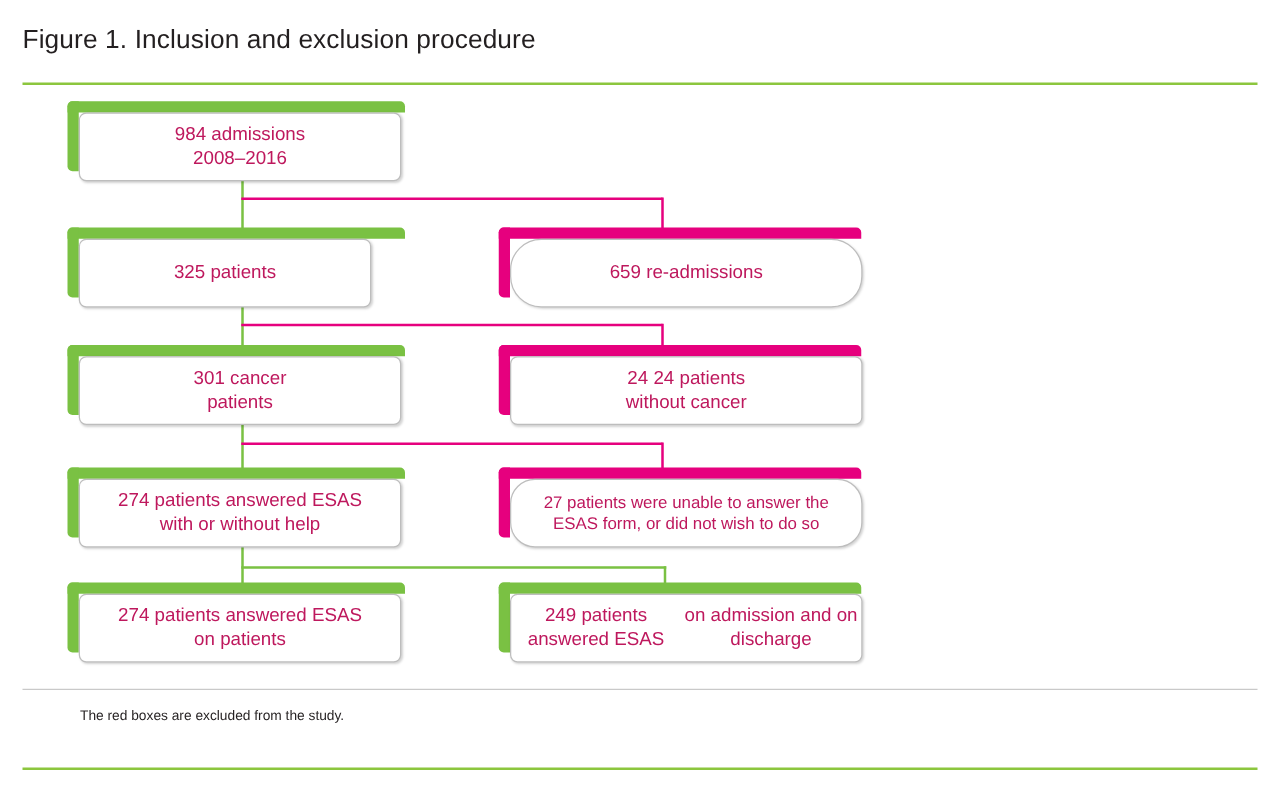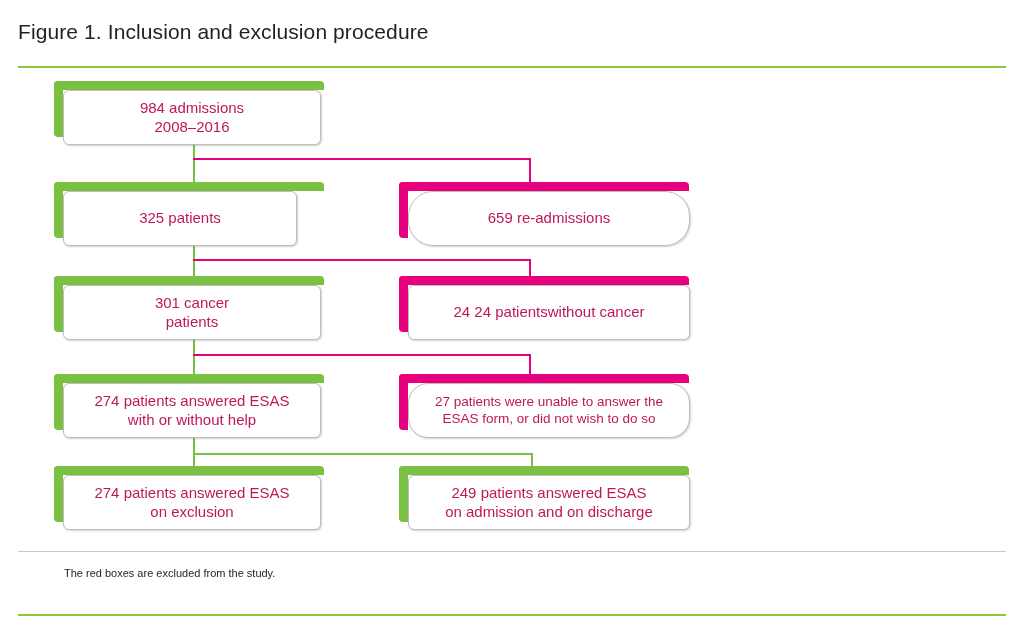--- a/index.html
+++ b/index.html
@@ -176,21 +176,21 @@
   </div>
   <div class="node" style="left:63px; top:285px; width:258px; height:55px; flex-direction:column;">
     <span>301 cancer</span>
     <span>patients</span>
   </div>
 
   <div class="accent pink" style="left:399px; top:276px; width:290px; height:56px;">
     <div class="bar-top" style="width:290px;"></div>
     <div class="bar-left" style="height:56px;"></div>
   </div>
-  <div class="node" style="left:408px; top:285px; width:282px; height:55px; flex-direction:row;">
+  <div class="node" style="left:408px; top:285px; width:282px; height:55px; flex-direction:column;">
     <span>24 24 patients</span>
     <span>without cancer</span>
   </div>
 
   <div class="accent green" style="left:54px; top:374px; width:270px; height:56px;">
     <div class="bar-top" style="width:270px;"></div>
     <div class="bar-left" style="height:56px;"></div>
   </div>
   <div class="node" style="left:63px; top:383px; width:258px; height:55px; flex-direction:column;">
     <span>274 patients answered ESAS</span>
@@ -205,25 +205,25 @@
     <span>27 patients were unable to answer the</span>
     <span>ESAS form, or did not wish to do so</span>
   </div>
 
   <div class="accent green" style="left:54px; top:466px; width:270px; height:56px;">
     <div class="bar-top" style="width:270px;"></div>
     <div class="bar-left" style="height:56px;"></div>
   </div>
   <div class="node" style="left:63px; top:475px; width:258px; height:55px; flex-direction:column;">
     <span>274 patients answered ESAS</span>
-    <span>on exclusion</span>
+    <span>on patients</span>
   </div>
 
   <div class="accent green" style="left:399px; top:466px; width:290px; height:56px;">
     <div class="bar-top" style="width:290px;"></div>
     <div class="bar-left" style="height:56px;"></div>
   </div>
-  <div class="node" style="left:408px; top:475px; width:282px; height:55px; flex-direction:column;">
+  <div class="node" style="left:408px; top:475px; width:282px; height:55px; flex-direction:row;">
     <span>249 patients answered ESAS</span>
     <span>on admission and on discharge</span>
   </div>
 
 </div>
 
 </body></html>

